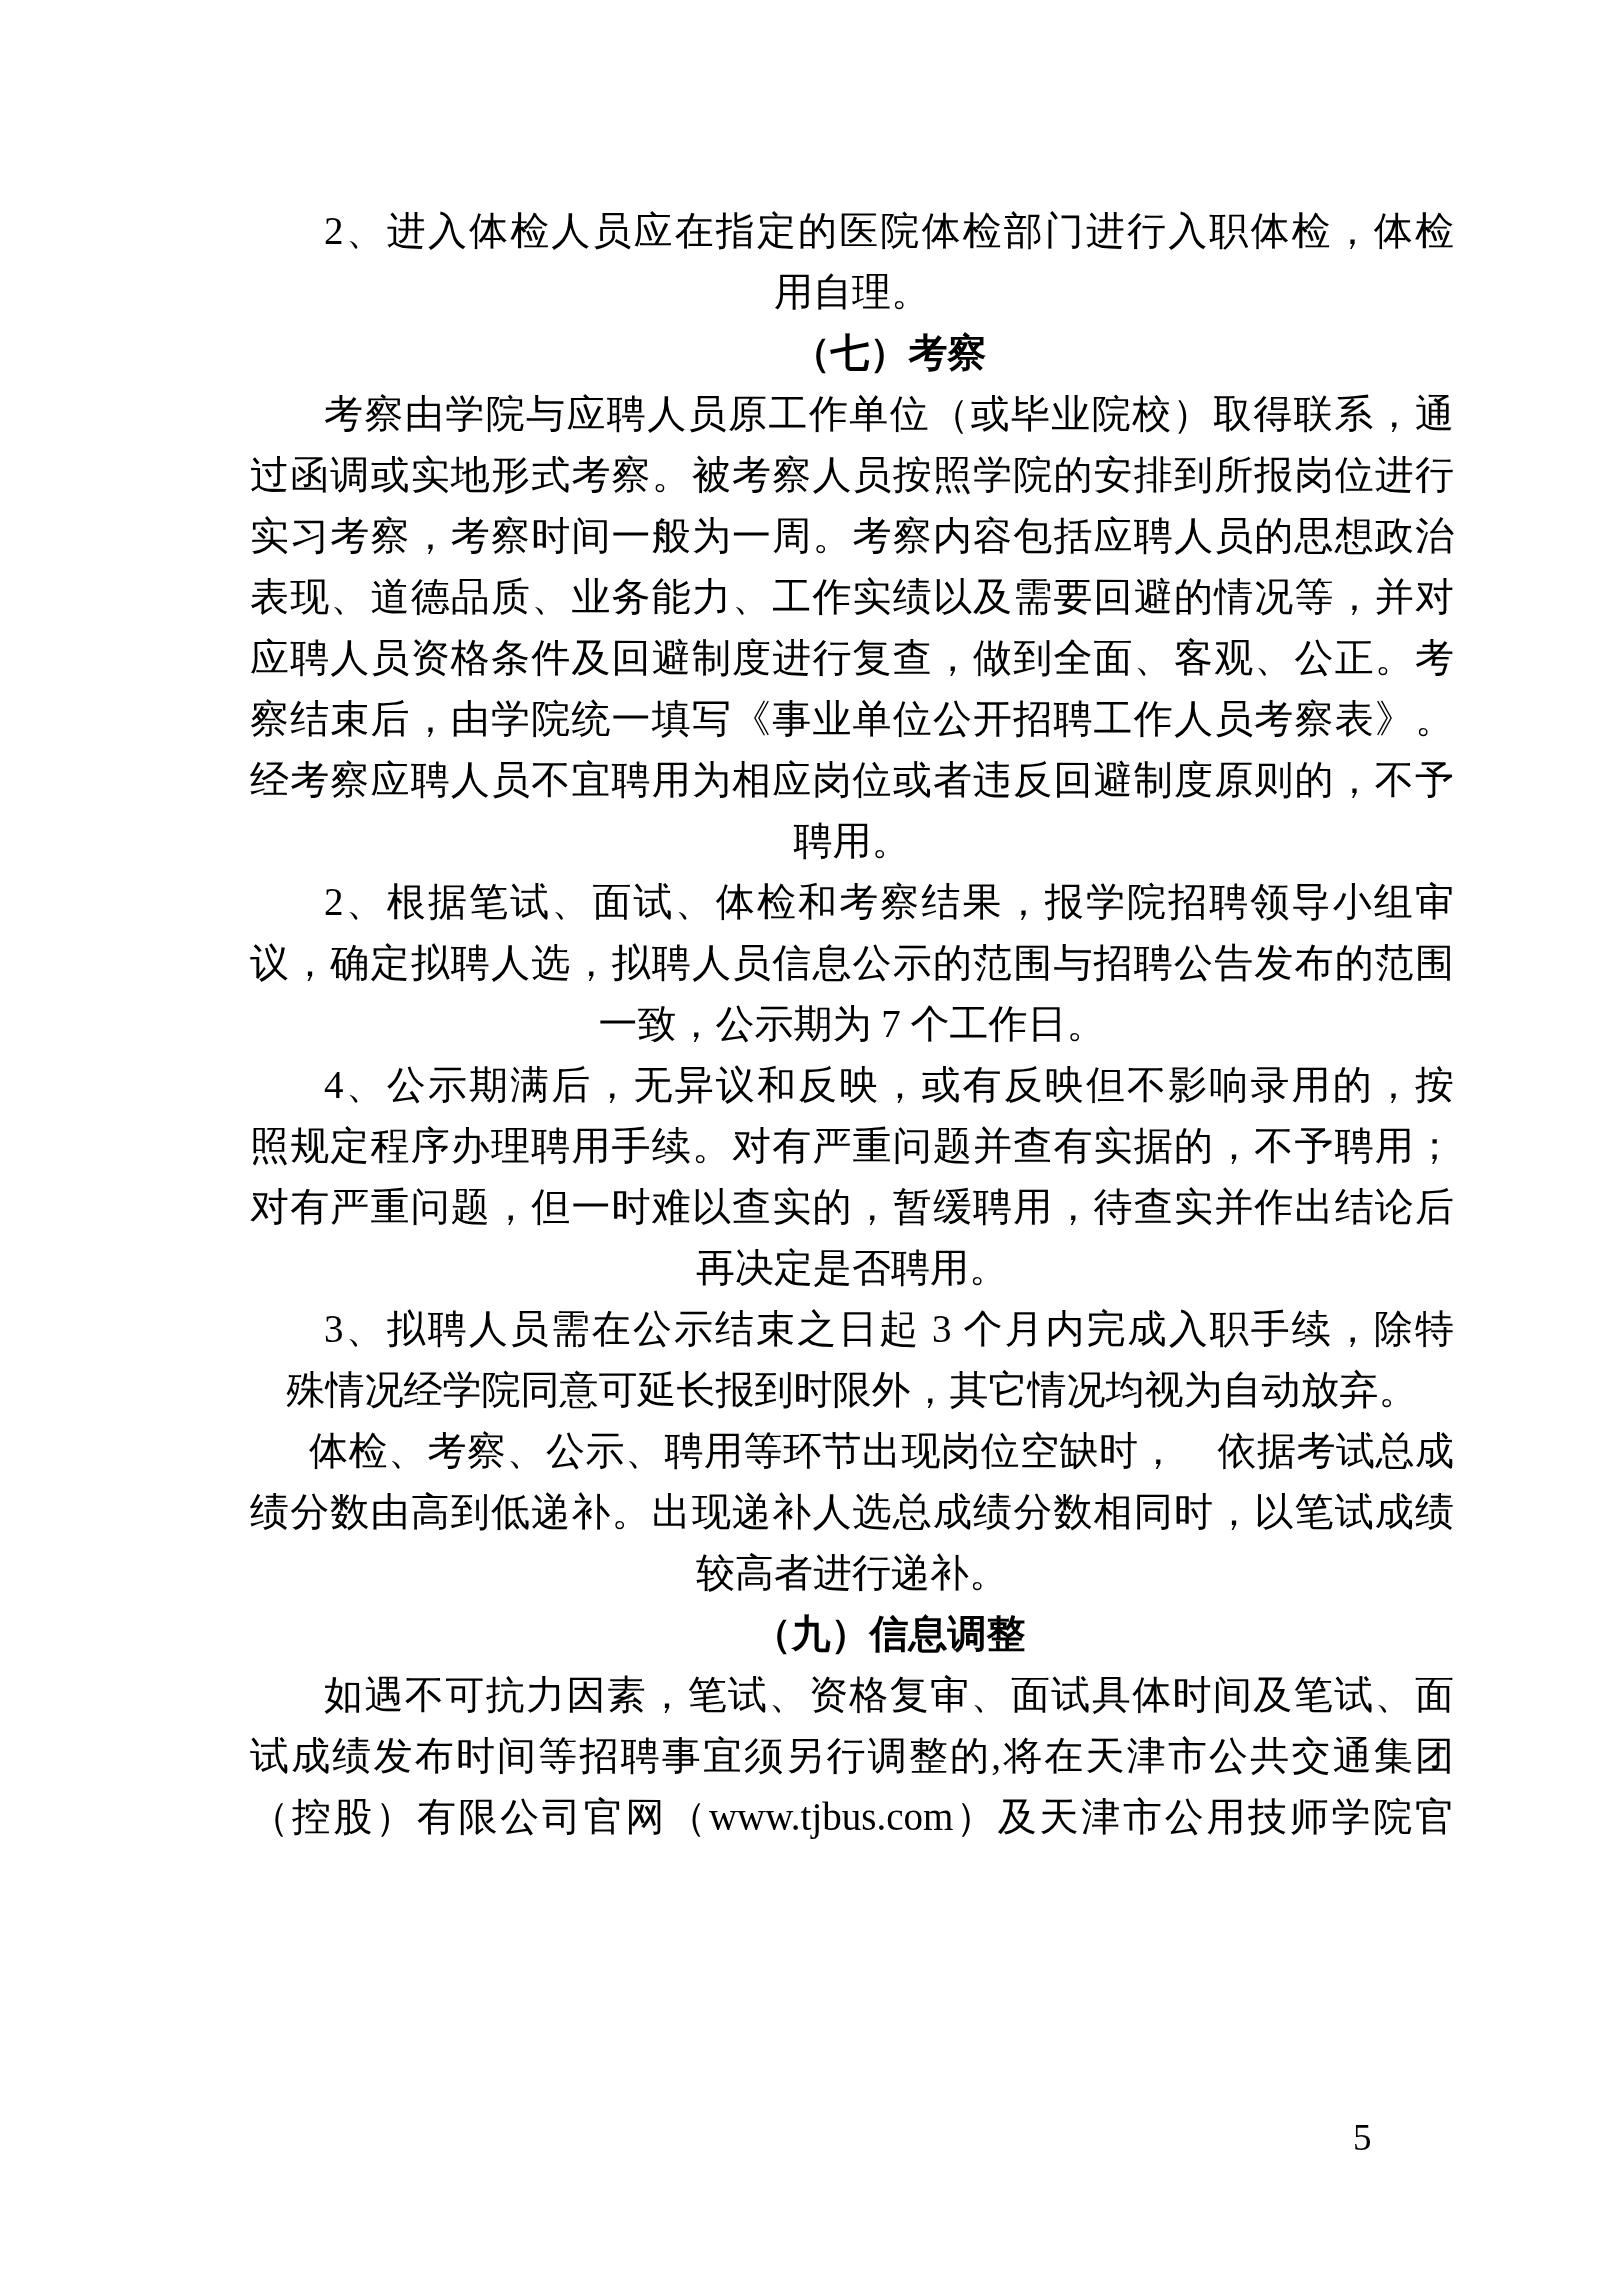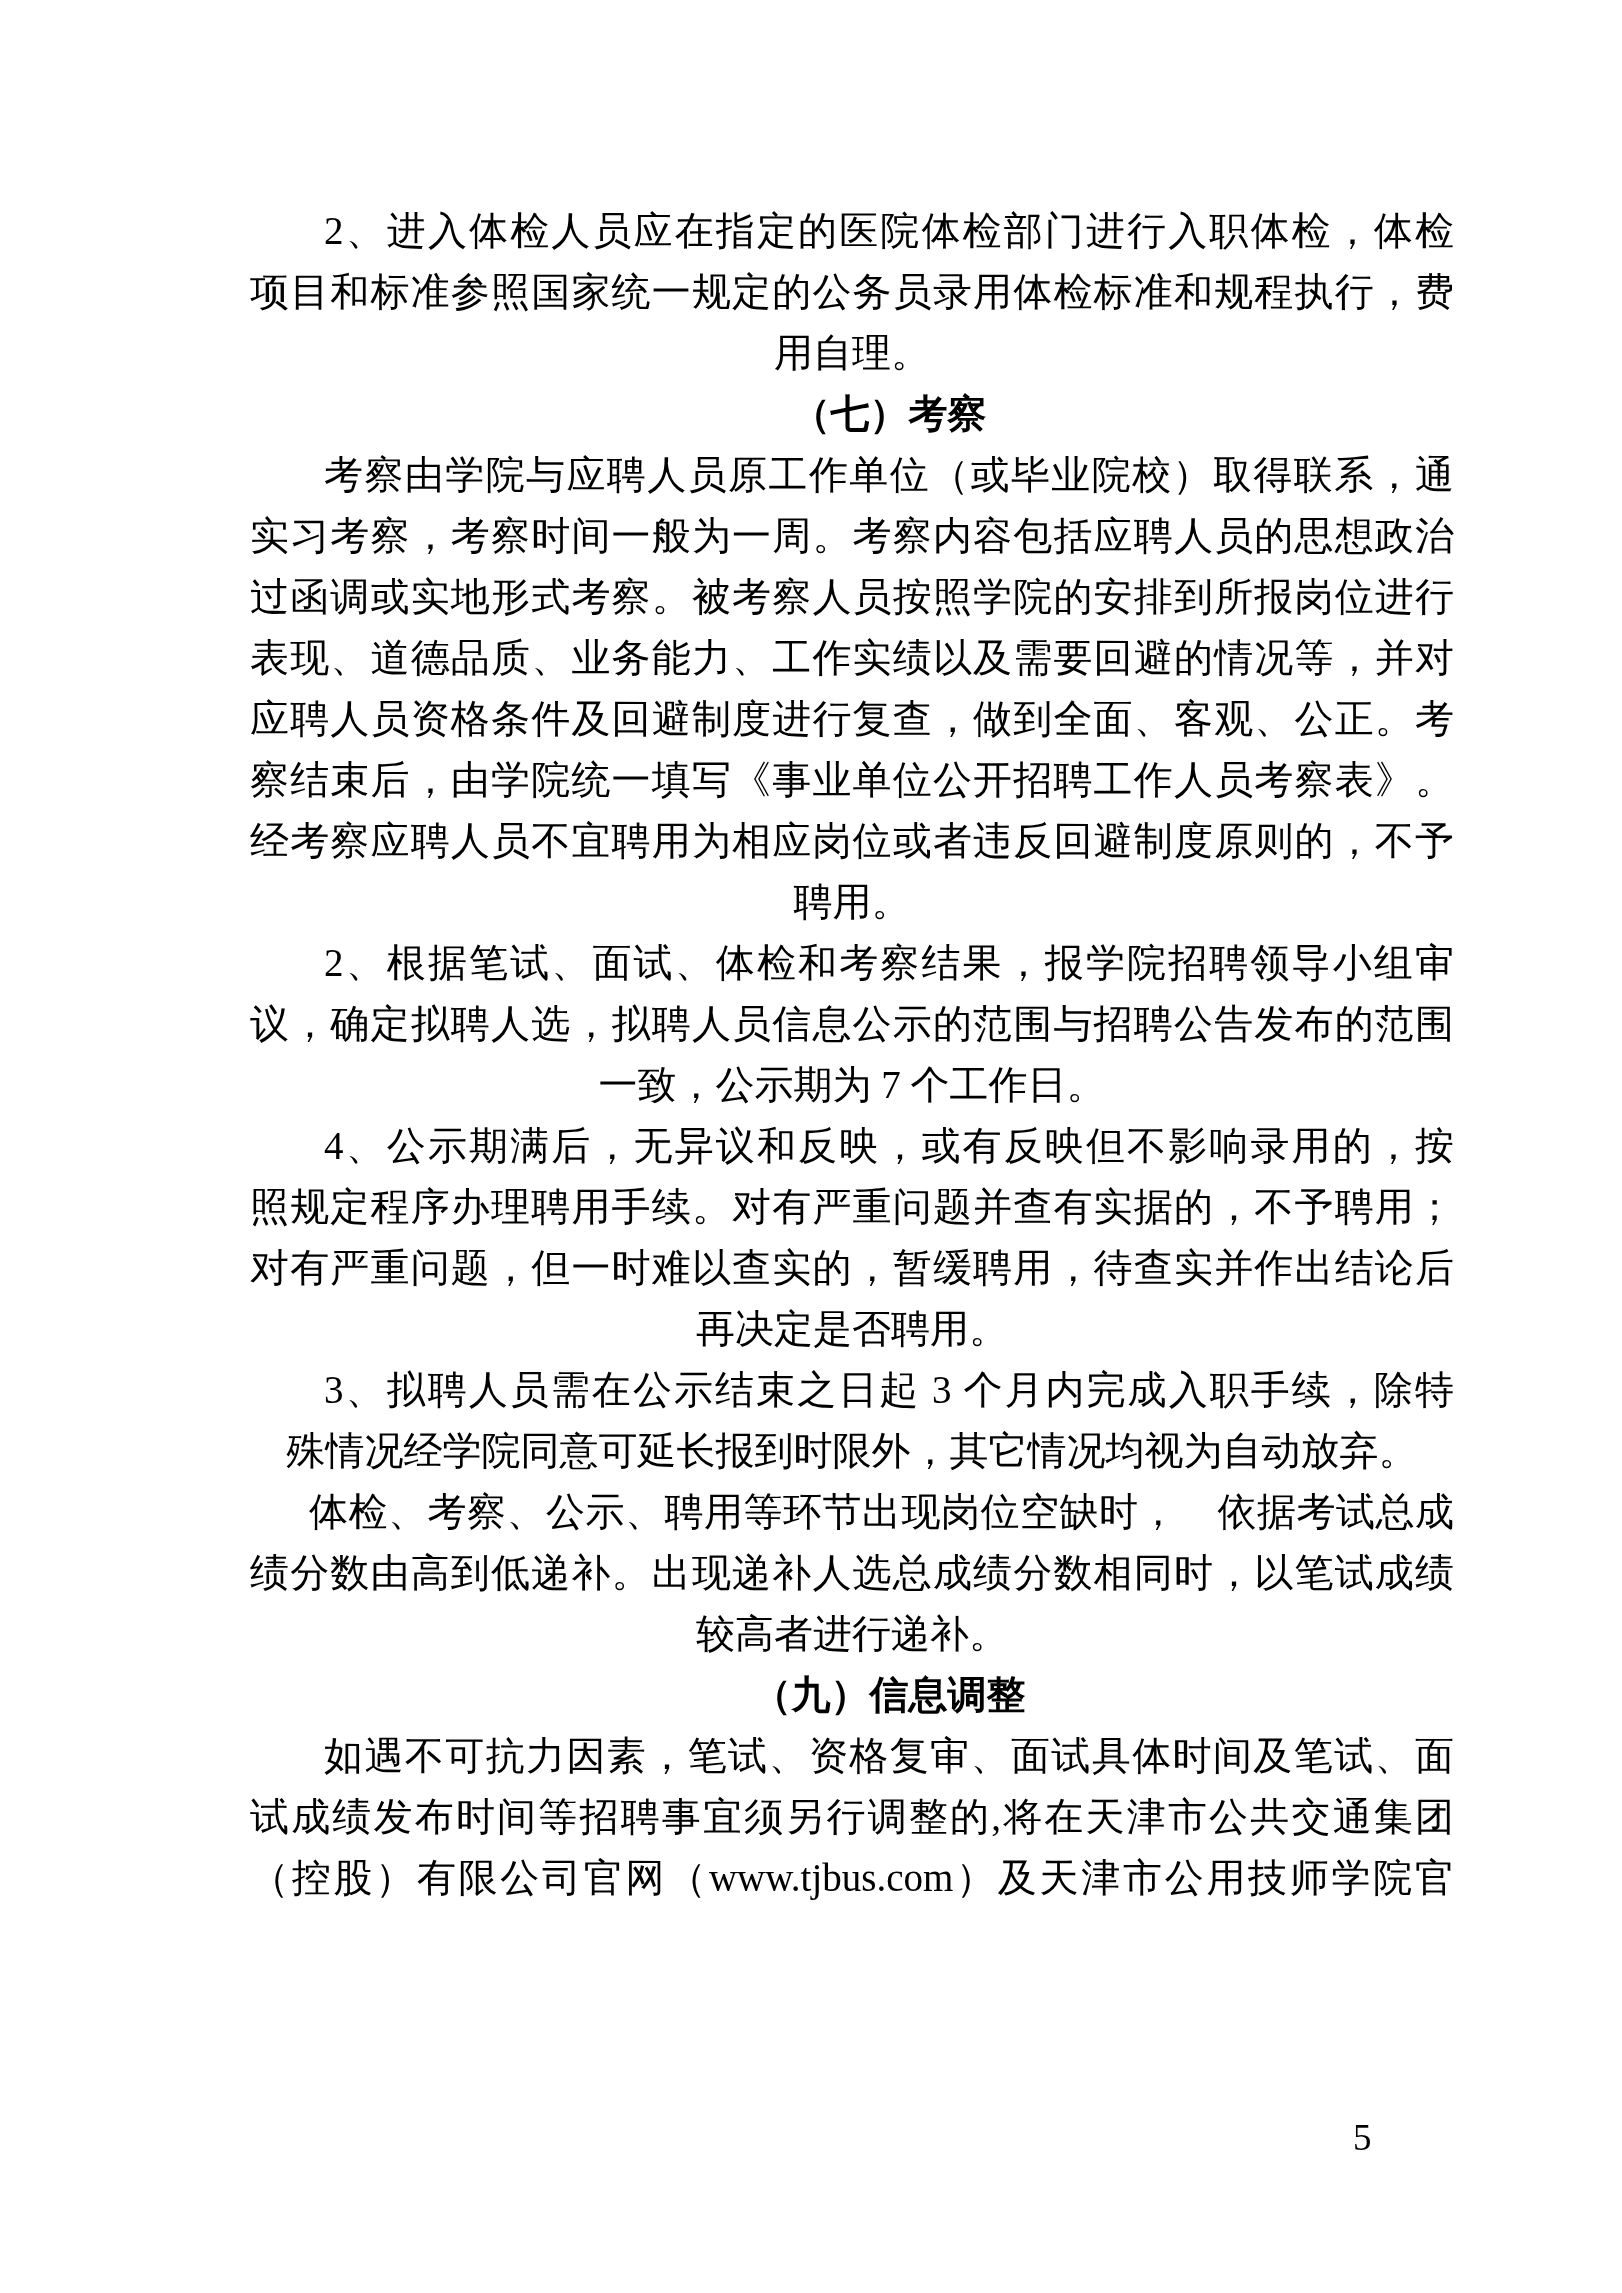--- a/index.html
+++ b/index.html
@@ -53,31 +53,30 @@
   }
 </style>
 </head>
 <body>
 
 <div class="page">
   <div class="content">
 
     <div class="para">
       <div class="line j indent">2、进入体检人员应在指定的医院体检部门进行入职体检，体检</div>
-      <div class="line j">项目和标准参照国家统一规定的公务员录用体检标准和规程执行，费</div>
       <div class="line">用自理。</div>
     </div>
 
 
     <div class="line heading indent">（七）考察</div>
 
     <div class="para">
       <div class="line j indent">考察由学院与应聘人员原工作单位（或毕业院校）取得联系，通</div>
+      <div class="line j">过函调或实地形式考察。被考察人员按照学院的安排到所报岗位进行</div>
       <div class="line j">实习考察，考察时间一般为一周。考察内容包括应聘人员的思想政治</div>
-      <div class="line j">过函调或实地形式考察。被考察人员按照学院的安排到所报岗位进行</div>
       <div class="line j">表现、道德品质、业务能力、工作实绩以及需要回避的情况等，并对</div>
       <div class="line j">应聘人员资格条件及回避制度进行复查，做到全面、客观、公正。考</div>
       <div class="line j">察结束后，由学院统一填写《事业单位公开招聘工作人员考察表》。</div>
       <div class="line j">经考察应聘人员不宜聘用为相应岗位或者违反回避制度原则的，不予</div>
       <div class="line">聘用。</div>
     </div>
 
 
     <div class="para">
       <div class="line j indent">2、根据笔试、面试、体检和考察结果，报学院招聘领导小组审</div>

